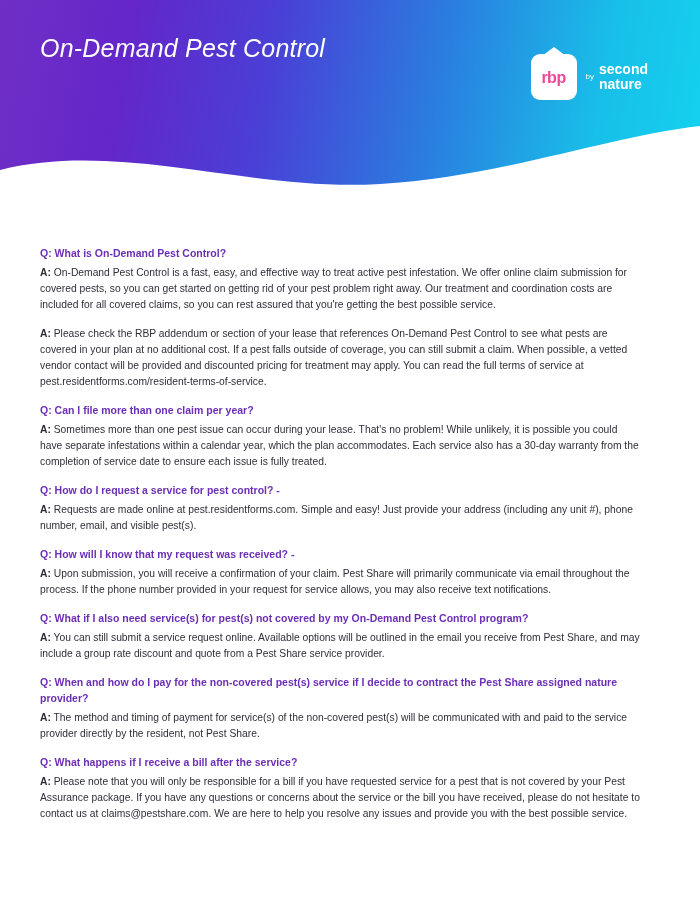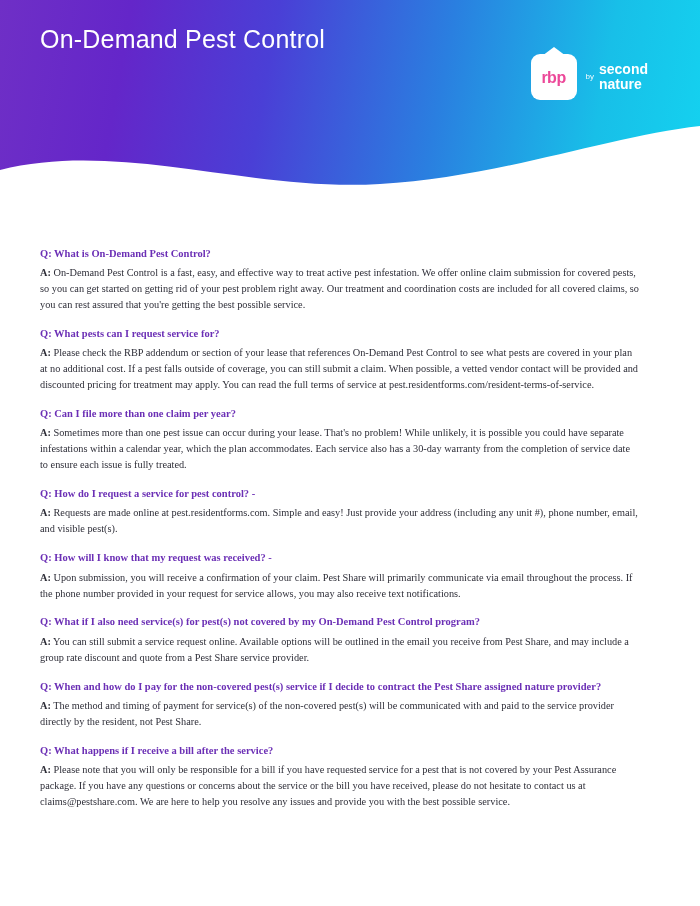--- a/index.html
+++ b/index.html
@@ -28,22 +28,23 @@
     position: absolute;
     left: 0;
     bottom: -2px;
     width: 700px;
     height: 86px;
     display: block;
   }
   .title-block {
     position: absolute;
     left: 40px;
-    top: 24px;
+    top: 33px;
     z-index: 4;
+    font-style: italic;
   }
   .title-line1 {
     color: #ffffff;
     font-size: 25px;
     font-weight: 400;
     letter-spacing: 0.2px;
     line-height: 1.25;
   }
   .title-line2 {
     color: #ffffff;
@@ -151,21 +152,21 @@
     margin-top: 2px;
     border-radius: 1px;
   }
   
   .content {
     position: absolute;
     left: 40px;
     top: 246px;
     width: 600px;
   }
-  .faq-item { margin-bottom: 13px; font-family: Liberation Serif, serif; }
+  .faq-item { margin-bottom: 13px; }
   .faq-q {
     color: #6b2fb5;
     font-size: 10.5px;
     font-weight: bold;
     line-height: 1.45;
     margin-bottom: 4px;
   }
   .faq-a {
     color: #2e2e38;
     font-size: 10.3px;
@@ -203,21 +204,20 @@
 
 
   <div class="content">
 
     <div class="faq-item">
       <div class="faq-q">Q: What is On-Demand Pest Control?</div>
       <div class="faq-a"><b>A:</b><span> On-Demand Pest Control is a fast, easy, and effective way to treat active pest infestation. We offer online claim submission for covered pests, so you can get started on getting rid of your pest problem right away. Our treatment and coordination costs are included for all covered claims, so you can rest assured that you're getting the best possible service.</span></div>
     </div>
 
     <div class="faq-item">
-      <div class="faq-q">Q: What pests can I request service for?</div>
       <div class="faq-a"><b>A:</b><span> Please check the RBP addendum or section of your lease that references On-Demand Pest Control to see what pests are covered in your plan at no additional cost. If a pest falls outside of coverage, you can still submit a claim. When possible, a vetted vendor contact will be provided and discounted pricing for treatment may apply. You can read the full terms of service at pest.residentforms.com/resident-terms-of-service.</span></div>
     </div>
 
     <div class="faq-item">
       <div class="faq-q">Q: Can I file more than one claim per year?</div>
       <div class="faq-a"><b>A:</b><span> Sometimes more than one pest issue can occur during your lease. That's no problem! While unlikely, it is possible you could have separate infestations within a calendar year, which the plan accommodates. Each service also has a 30-day warranty from the completion of service date to ensure each issue is fully treated.</span></div>
     </div>
 
     <div class="faq-item">
       <div class="faq-q">Q: How do I request a service for pest control? -</div>

